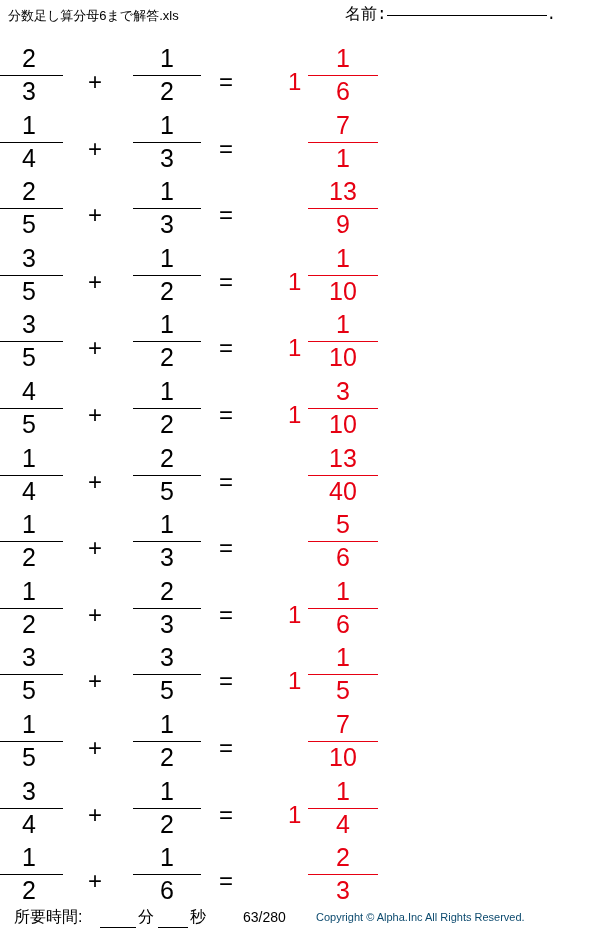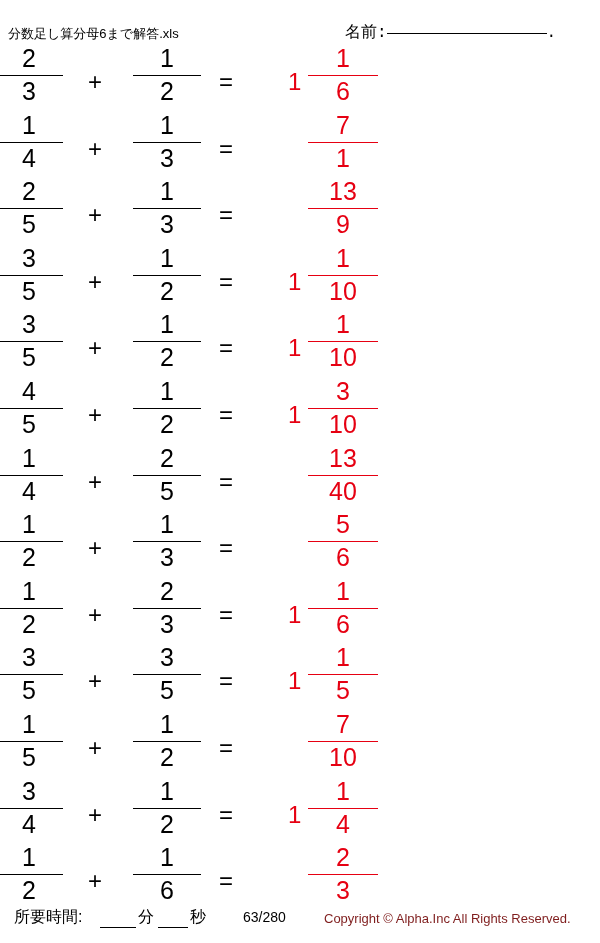--- a/index.html
+++ b/index.html
@@ -16,21 +16,20 @@
     overflow: hidden;
   }
 
   
   .header {
     position: absolute;
     top: 0;
     left: 0;
     width: 600px;
     height: 32px;
-    margin-top: 18px;
   }
   .doc-title {
     position: absolute;
     left: 8px;
     top: 7px;
     font-size: 13px;
     letter-spacing: 0px;
     white-space: nowrap;
   }
   .name-field {
@@ -208,24 +207,24 @@
     font-size: 16px;
   }
   .page-num {
     position: absolute;
     left: 243px;
     top: 12px;
     font-size: 14px;
   }
   .copyright {
     position: absolute;
-    left: 324px;
+    left: 316px;
     top: 14px;
-    font-size: 13px;
-    color: #7f1d1d;
+    font-size: 11px;
+    color: #0c4a6e;
     white-space: nowrap;
   }
 </style>
 </head>
 <body>
 
 <div class="header">
   <div class="doc-title">分数足し算分母6まで解答.xls</div>
   <div class="name-field">
     <span class="name-label">名前:</span><span class="name-rule"></span><span class="name-dot">.</span>

